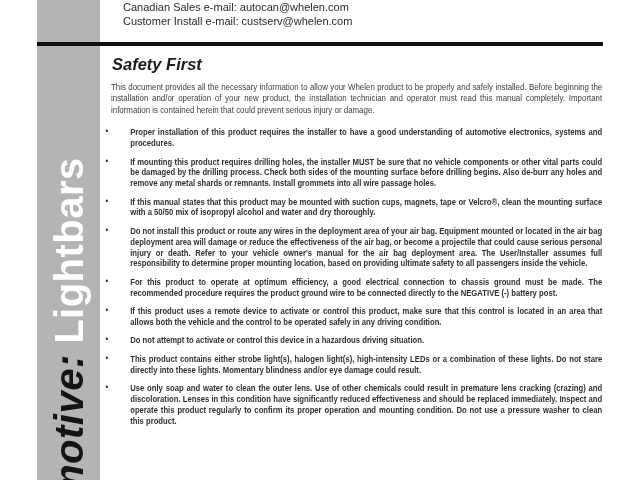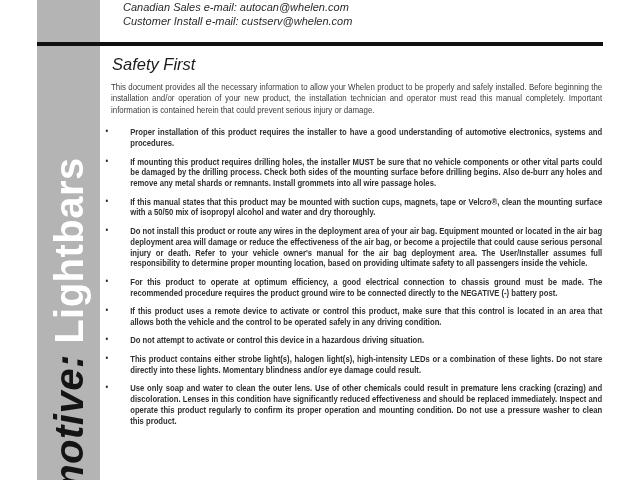--- a/index.html
+++ b/index.html
@@ -39,31 +39,30 @@
     left: 37px; top: 42px;
     width: 566px; height: 4px;
     background: #101010;
   }
 
   
   .contact {
     position: absolute;
     left: 123px; top: 1px;
     font-size: 11px;
-    font-style: italic;
     line-height: 13.5px;
     color: #2a2a2a;
   }
 
   
   .title {
     position: absolute;
     left: 112px; top: 55px;
     font-size: 16.5px;
-    font-weight: normal;
+    font-weight: bold;
     font-style: italic;
     color: #1c1c1c;
   }
 
   
   .content {
     position: absolute;
     left: 111px; top: 81px;
     width: 614px;
     transform: scaleX(0.8);

